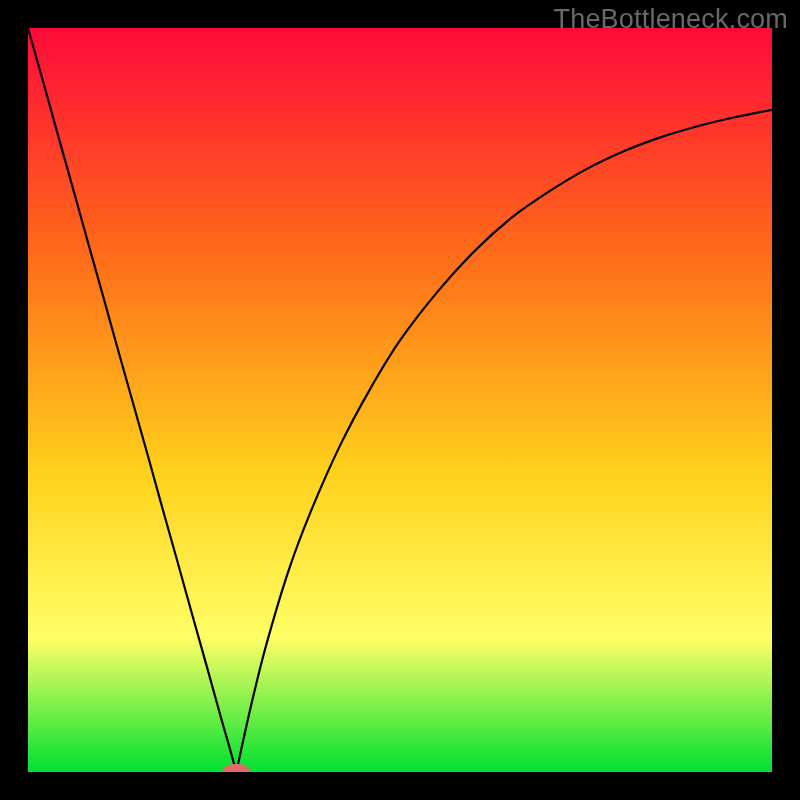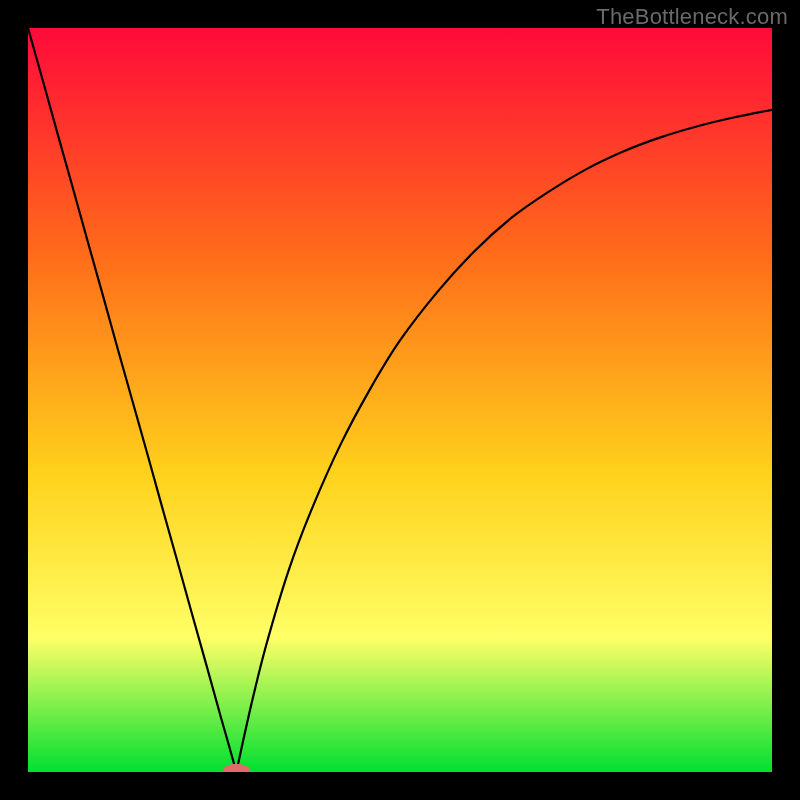--- a/index.html
+++ b/index.html
@@ -24,21 +24,21 @@
     left: 0;
     top: 0;
     width: 744px;
     height: 744px;
   }
   .watermark {
     position: absolute;
     top: 4px;
     right: 12px;
     color: #696969;
-    font-size: 22px;
+    font-size: 27px;
     font-weight: 500;
     letter-spacing: 0.2px;
     z-index: 5;
   }
 </style>
 </head>
 <body>
 
 <div class="watermark">TheBottleneck.com</div>
 

